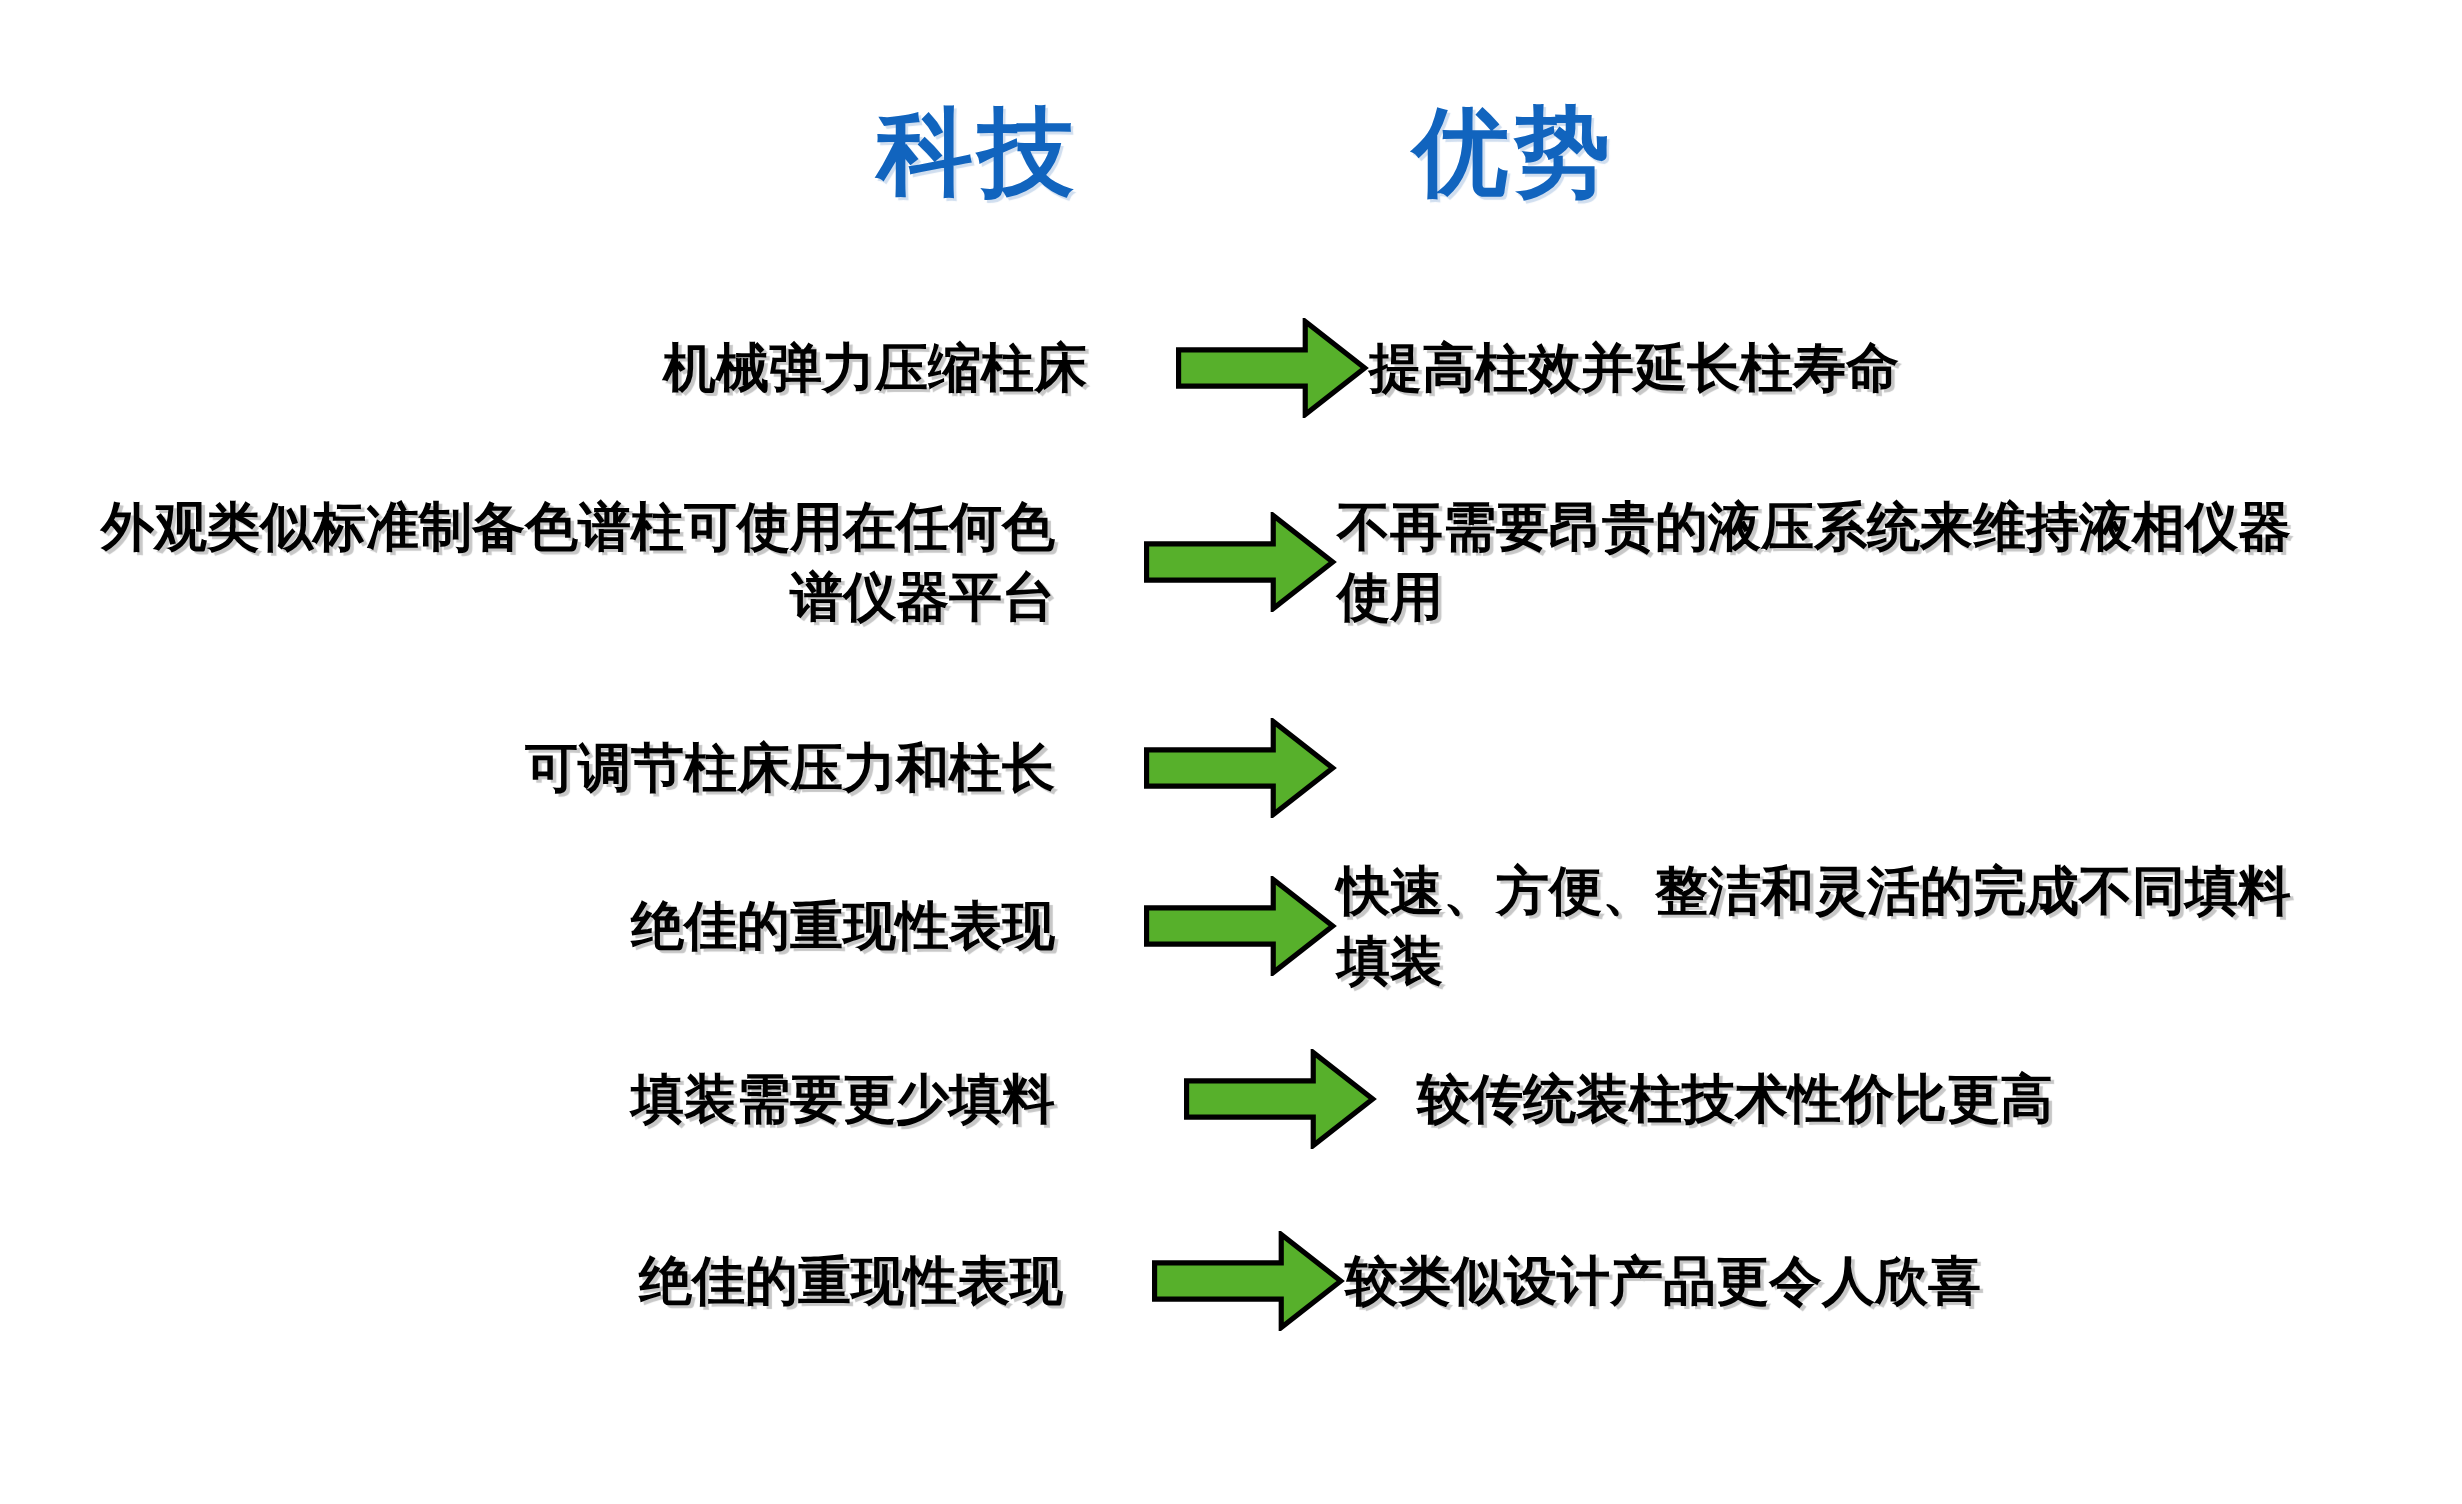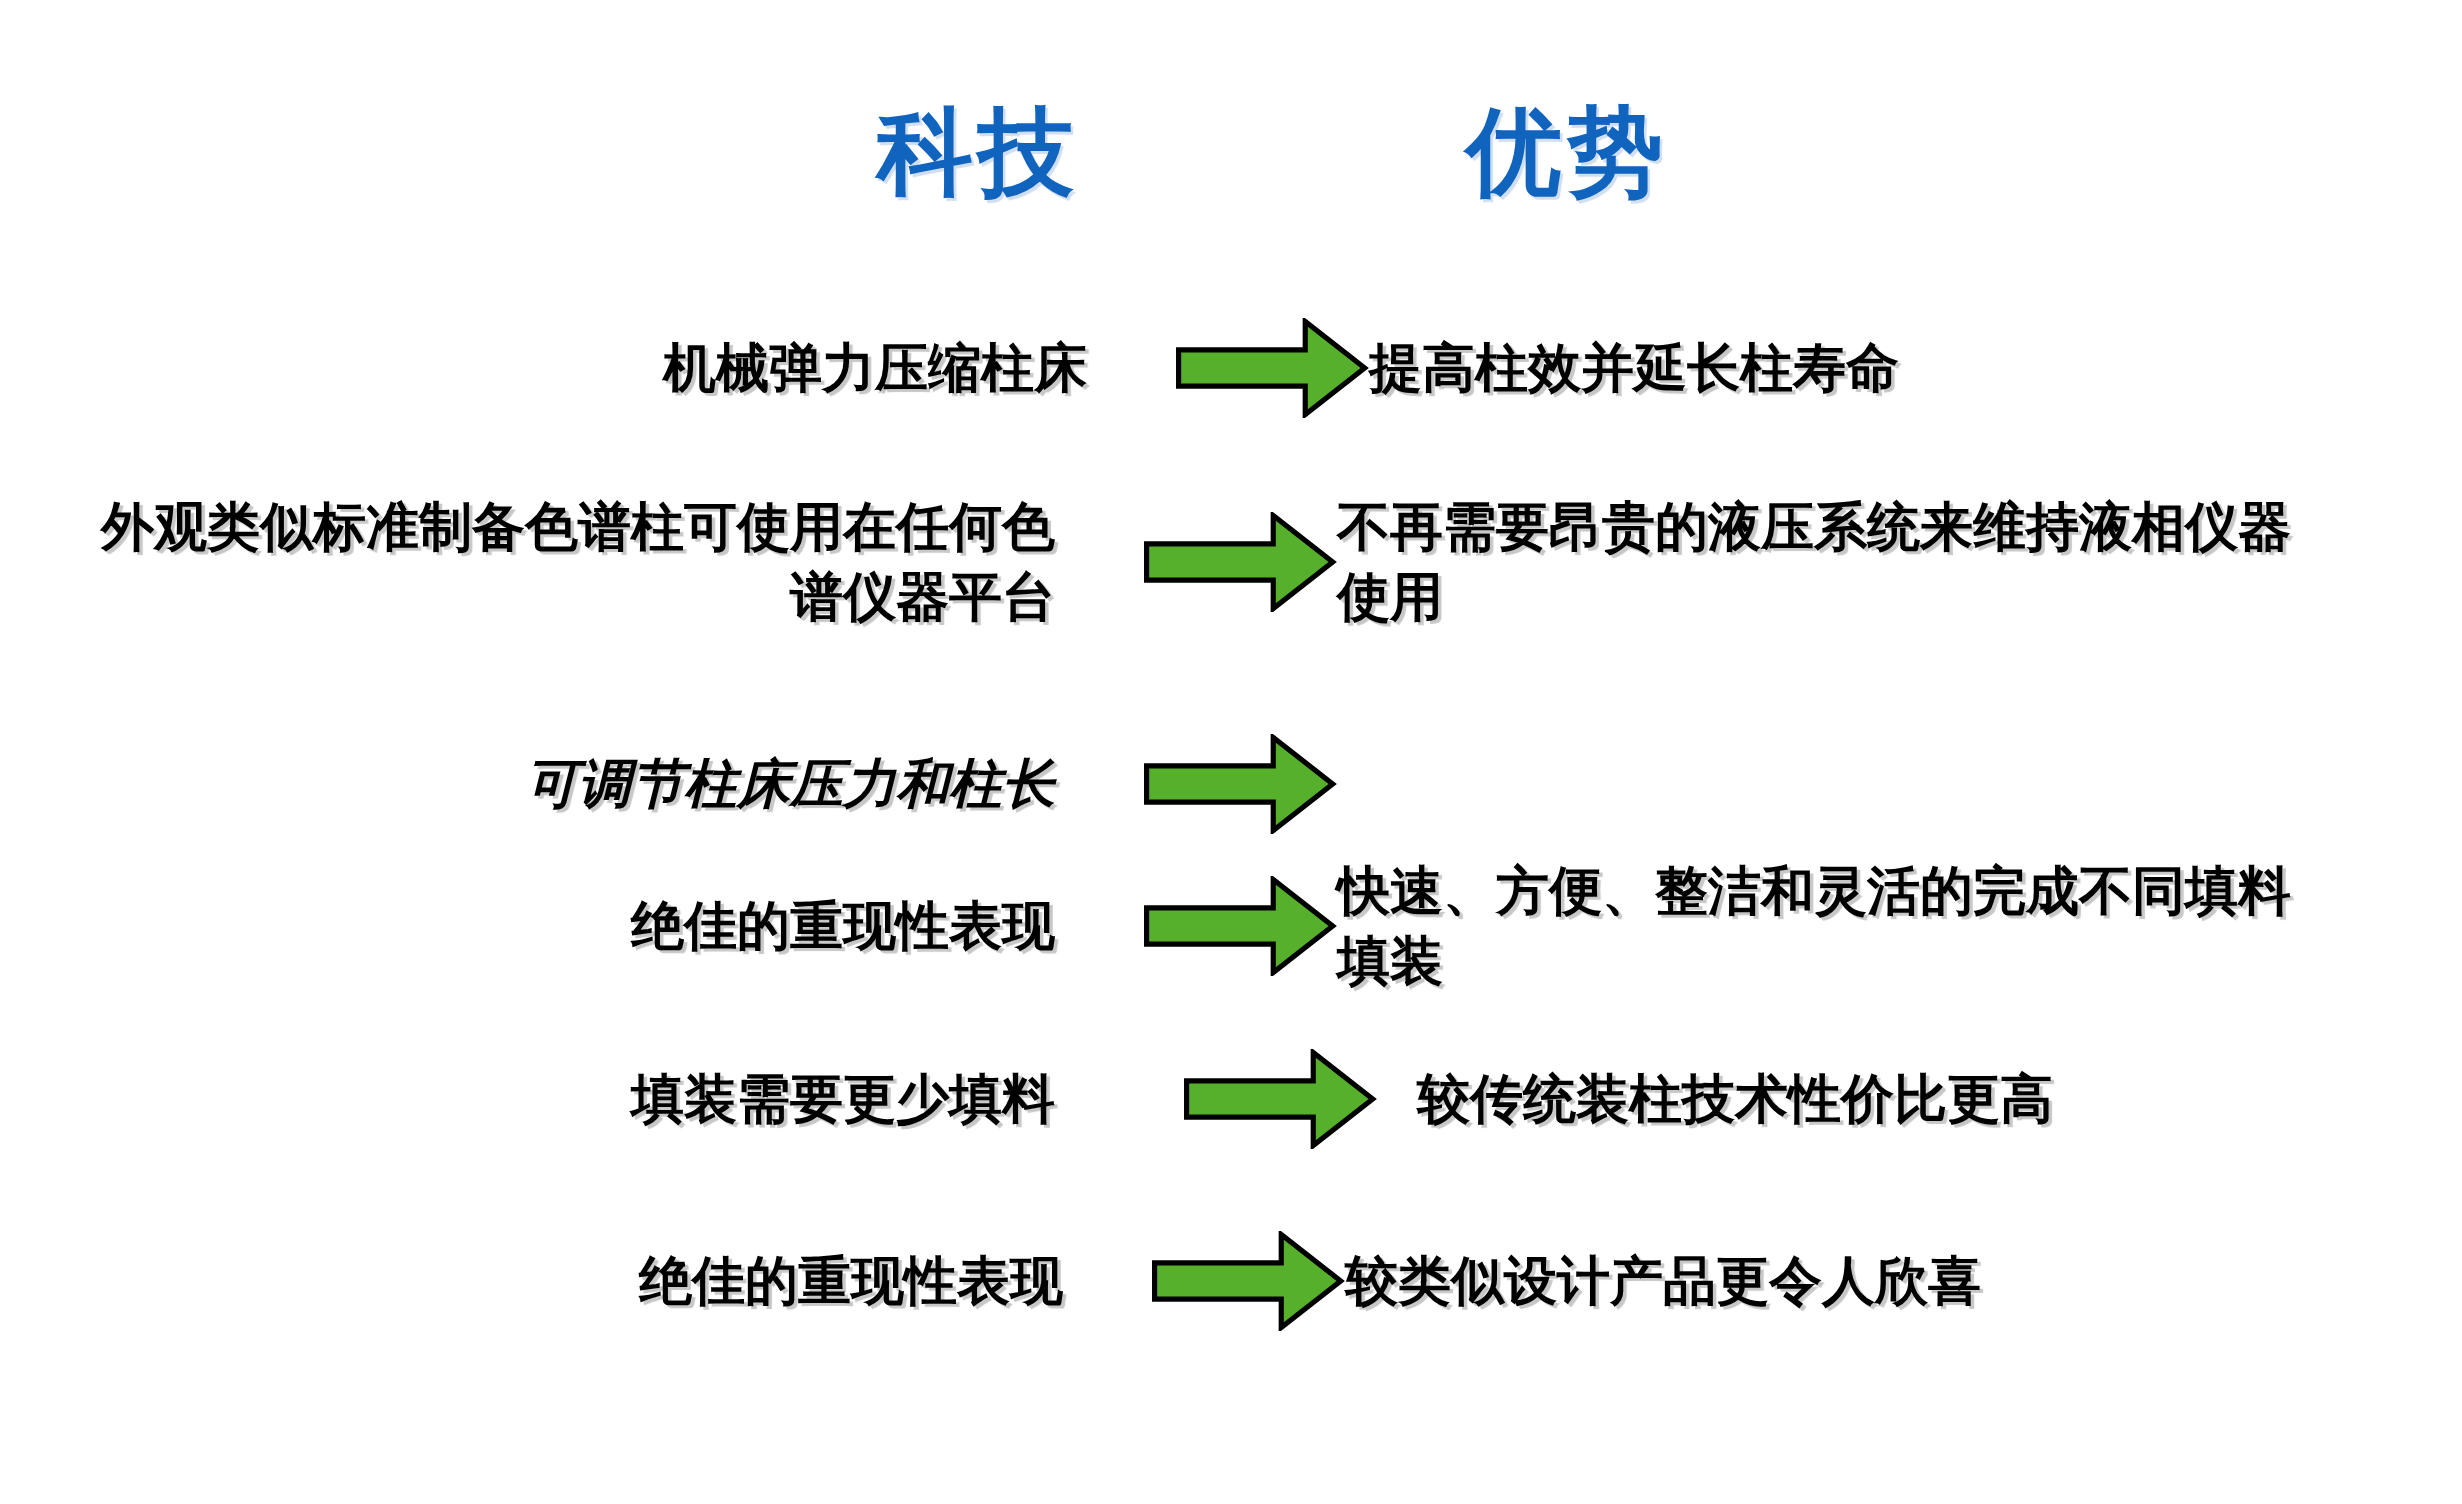--- a/index.html
+++ b/index.html
@@ -23,33 +23,33 @@
     font-size: 96px;
     font-weight: 700;
     line-height: 1.05;
     color: #1164BE;
     text-align: center;
     letter-spacing: 5.2px;
     text-shadow: 2.6px 2.6px 0.9px rgba(120,160,210,0.35);
     white-space: nowrap;
   }
   .col-title.tech { left: 849px; }
-  .col-title.adv  { left: 1438px; }
+  .col-title.adv  { left: 1385px; }
 
   .row {
     position: absolute;
     left: 0;
     width: 2462px;
     transform: translateY(-50%);
     display: flex;
     align-items: center;
   }
   .row-1 { top: 368px; padding-left: 32px; }
   .row-2 { top: 562px; }
-  .row-3 { top: 784px; font-style: italic; }
+  .row-3 { top: 768px; }
   .row-4 { top: 926px; }
   .row-5 { top: 1099px; gap: 40px; }
   .row-6 { top: 1281px; padding-left: 8px; }
 
   .cell {
     font-size: 53px;
     font-weight: 700;
     line-height: 1.32;
     color: #000000;
     text-shadow: 3.4px 3.4px 0.9px rgba(0,0,0,0.22);

